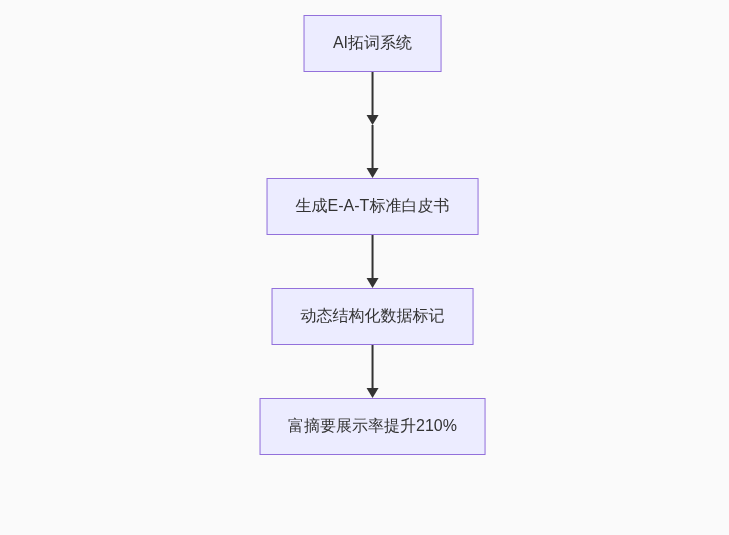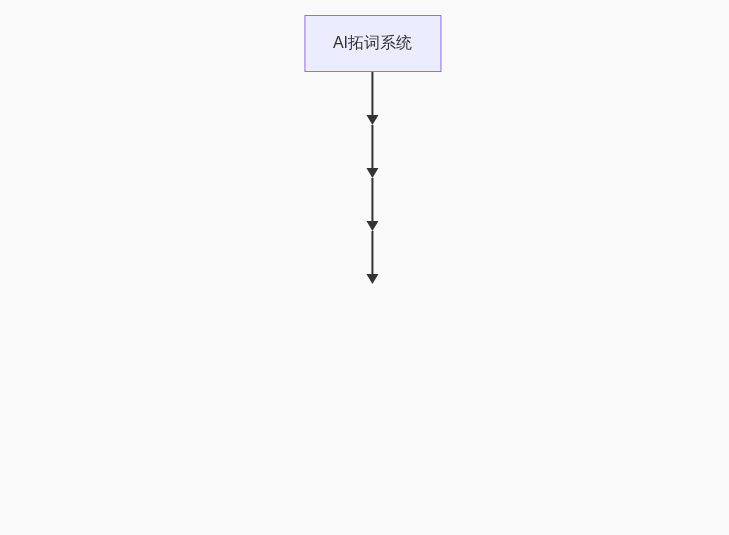--- a/index.html
+++ b/index.html
@@ -71,27 +71,36 @@
       <div class="arrow-line"></div>
       <div class="arrow-head"></div>
     </div>
 
 
     <div class="arrow-connector">
       <div class="arrow-line"></div>
       <div class="arrow-head"></div>
     </div>
 
+    <div class="flow-node">
+      <span>生成E-A-T标准白皮书</span>
+    </div>
 
     <div class="arrow-connector">
       <div class="arrow-line"></div>
       <div class="arrow-head"></div>
     </div>
 
+    <div class="flow-node">
+      <span>动态结构化数据标记</span>
+    </div>
 
     <div class="arrow-connector">
       <div class="arrow-line"></div>
       <div class="arrow-head"></div>
     </div>
 
+    <div class="flow-node">
+      <span>富摘要展示率提升210%</span>
+    </div>
 
   </div>
 </div>
 
 </body></html>

